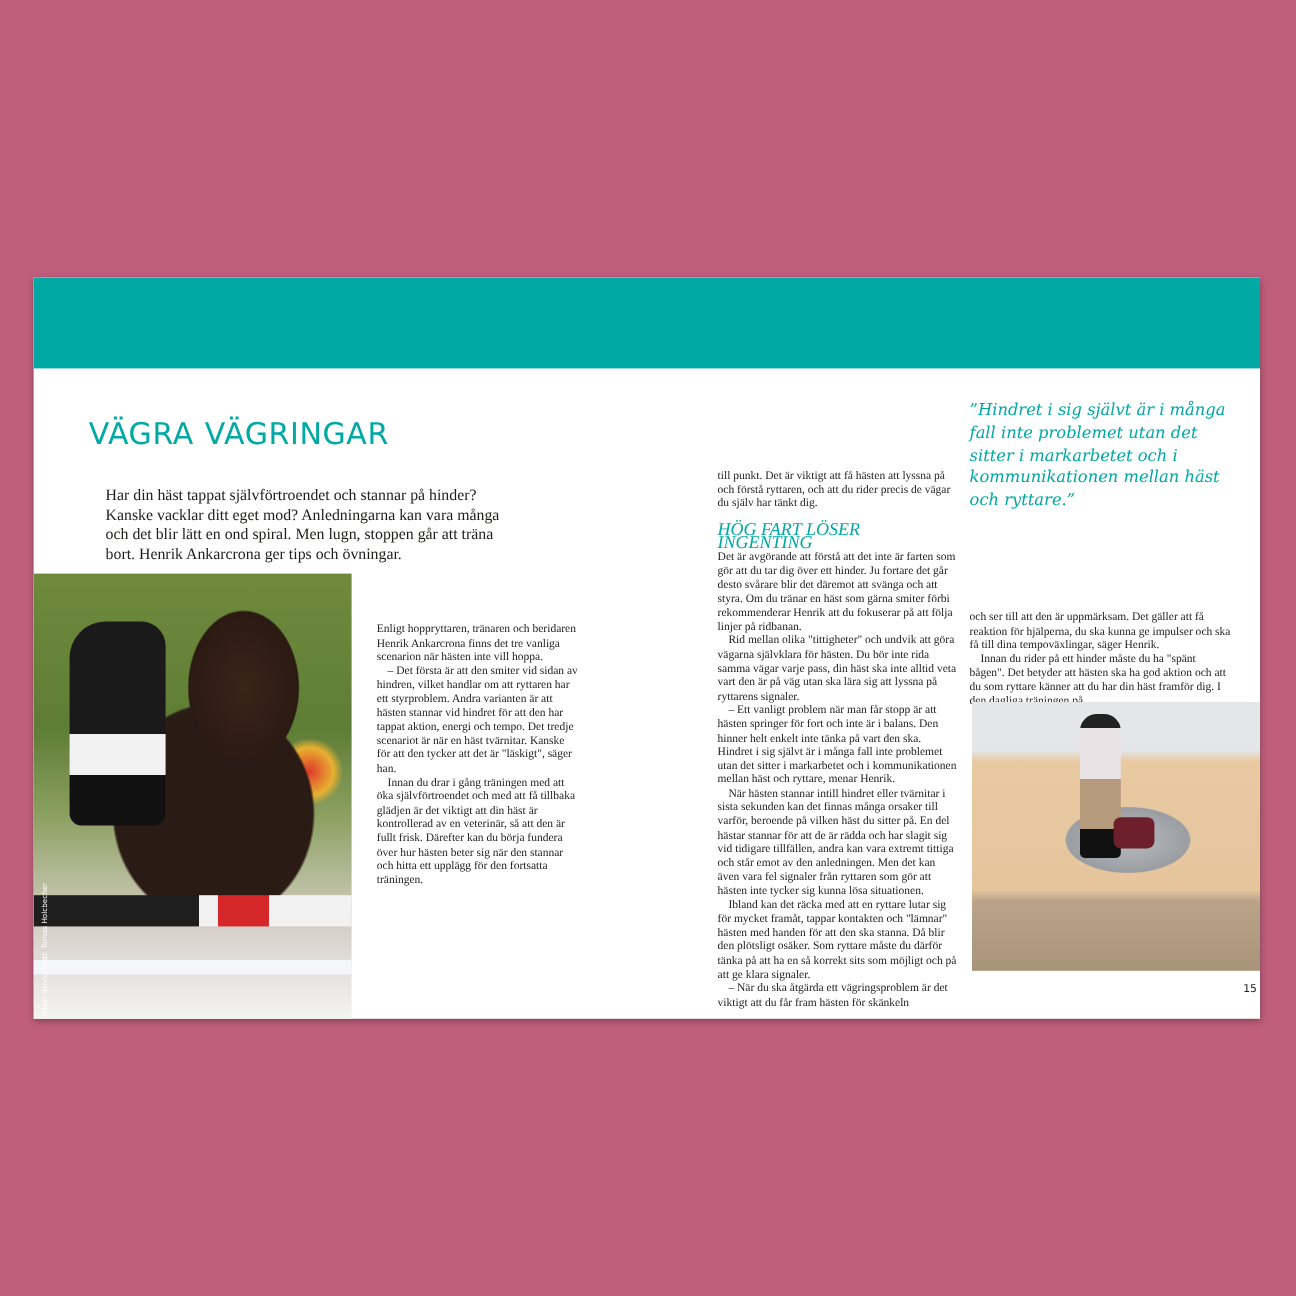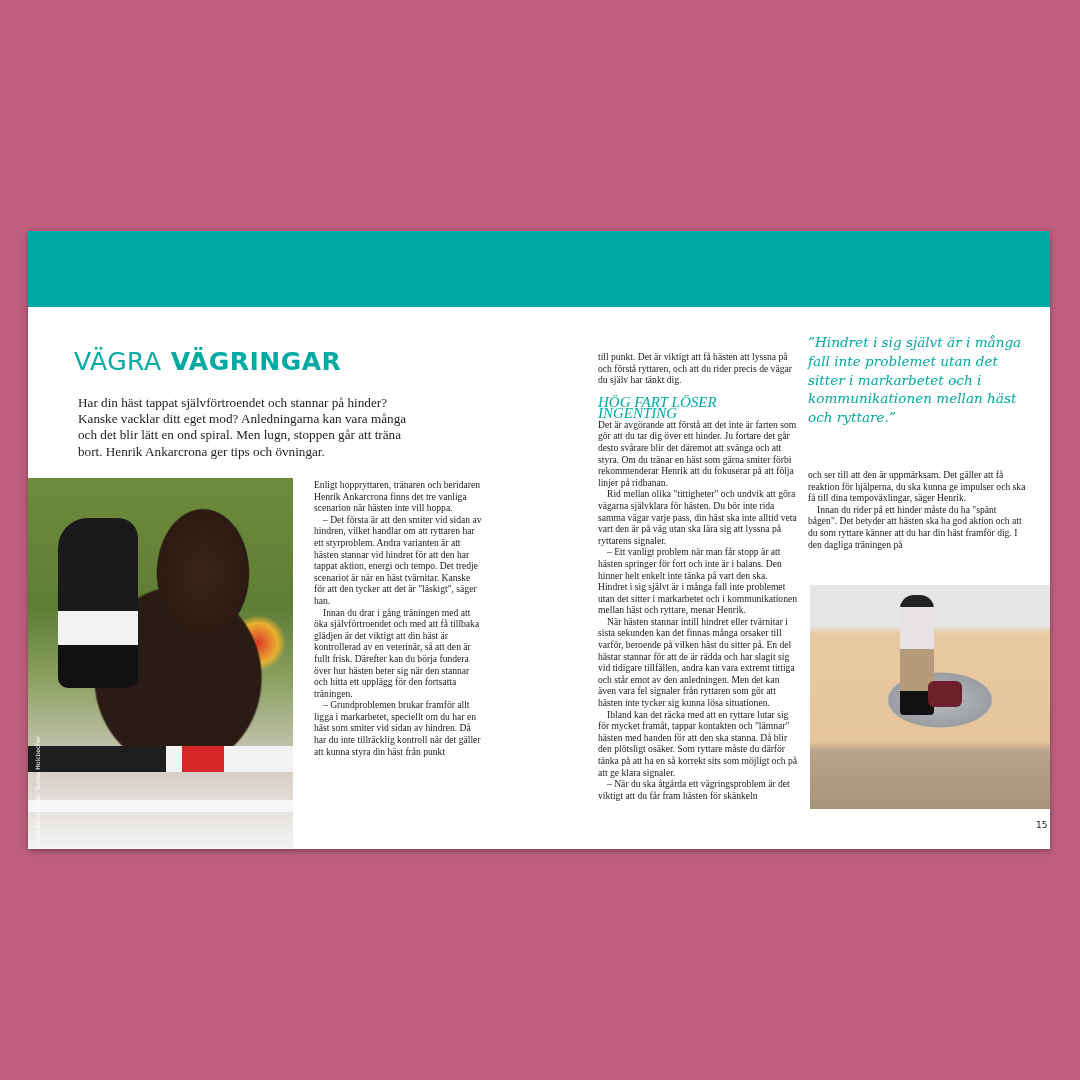--- a/index.html
+++ b/index.html
@@ -23,33 +23,34 @@
     width: 1022px; height: 76px;
     background: #00a9a4;
   }
   .title {
     position: absolute; left: 46px; top: 116px;
     font-family: "DejaVu Sans", sans-serif;
     font-size: 25px; letter-spacing: 0.5px;
     color: #00a9a4; margin: 0; white-space: nowrap;
   }
   .title .light { font-weight: 400; }
-  .title .bold { font-weight: 700; }
+  .title .bold { font-weight: 400; }
   .lead {
     position: absolute; left: 46px; top: 160px;
     width: 330px;
     font-family: "Liberation Serif", serif;
     font-size: 13.2px; line-height: 16.2px;
-    color: #1d1d1b; margin: 4px;
+    color: #1d1d1b; margin: 14px;
   }
   .body-col {
     position: absolute;
     font-family: "Liberation Serif", serif;
     font-size: 9.6px; line-height: 11.6px;
     color: #222;
+    margin-top: 40px;
   }
   .body-col p { margin: 0; text-indent: 9px; }
   .body-col p.first { text-indent: 0; }
   .col1 { left: 286px; top: 248px; width: 168px; }
   .col2 { left: 570px; top: 120px; width: 200px; }
   .col3 { left: 780px; top: 238px; width: 220px; }
   .subhead {
     color: #00a9a4; font-size: 15px; text-transform: uppercase;
     margin: 11px 0 0 0 !important; text-indent: 0 !important;
     line-height: 11px;
@@ -129,21 +130,20 @@
     <div class="rider"></div>
     <div class="rail1"></div>
     <div class="rail2"></div>
     <div class="photo-credit">Foto (endast denna bild): Tomas Holcbecher</div>
   </div>
 
   <div class="body-col col1">
     <p class="first">Enligt hoppryttaren, tränaren och beridaren Henrik Ankarcrona finns det tre vanliga scenarion när hästen inte vill hoppa.</p>
     <p>– Det första är att den smiter vid sidan av hindren, vilket handlar om att ryttaren har ett styrproblem. Andra varianten är att hästen stannar vid hindret för att den har tappat aktion, energi och tempo. Det tredje scenariot är när en häst tvärnitar. Kanske för att den tycker att det är "läskigt", säger han.</p>
     <p>Innan du drar i gång träningen med att öka självförtroendet och med att få tillbaka glädjen är det viktigt att din häst är kontrollerad av en veterinär, så att den är fullt frisk. Därefter kan du börja fundera över hur hästen beter sig när den stannar och hitta ett upplägg för den fortsatta träningen.</p>
-    <p>– Grundproblemen brukar framför allt ligga i markarbetet, speciellt om du har en häst som smiter vid sidan av hindren. Då har du inte tillräcklig kontroll när det gäller att kunna styra din häst från punkt</p>
   </div>
 
   <div class="body-col col2">
     <p class="first">till punkt. Det är viktigt att få hästen att lyssna på och förstå ryttaren, och att du rider precis de vägar du själv har tänkt dig.</p>
     <p class="subhead">HÖG FART LÖSER INGENTING</p>
     <p class="first">Det är avgörande att förstå att det inte är farten som gör att du tar dig över ett hinder. Ju fortare det går desto svårare blir det däremot att svänga och att styra. Om du tränar en häst som gärna smiter förbi rekommenderar Henrik att du fokuserar på att följa linjer på ridbanan.</p>
     <p>Rid mellan olika "tittigheter" och undvik att göra vägarna självklara för hästen. Du bör inte rida samma vägar varje pass, din häst ska inte alltid veta vart den är på väg utan ska lära sig att lyssna på ryttarens signaler.</p>
     <p>– Ett vanligt problem när man får stopp är att hästen springer för fort och inte är i balans. Den hinner helt enkelt inte tänka på vart den ska. Hindret i sig självt är i många fall inte problemet utan det sitter i markarbetet och i kommunikationen mellan häst och ryttare, menar Henrik.</p>
     <p>När hästen stannar intill hindret eller tvärnitar i sista sekunden kan det finnas många orsaker till varför, beroende på vilken häst du sitter på. En del hästar stannar för att de är rädda och har slagit sig vid tidigare tillfällen, andra kan vara extremt tittiga och står emot av den anledningen. Men det kan även vara fel signaler från ryttaren som gör att hästen inte tycker sig kunna lösa situationen.</p>
     <p>Ibland kan det räcka med att en ryttare lutar sig för mycket framåt, tappar kontakten och "lämnar" hästen med handen för att den ska stanna. Då blir den plötsligt osäker. Som ryttare måste du därför tänka på att ha en så korrekt sits som möjligt och på att ge klara signaler.</p>

